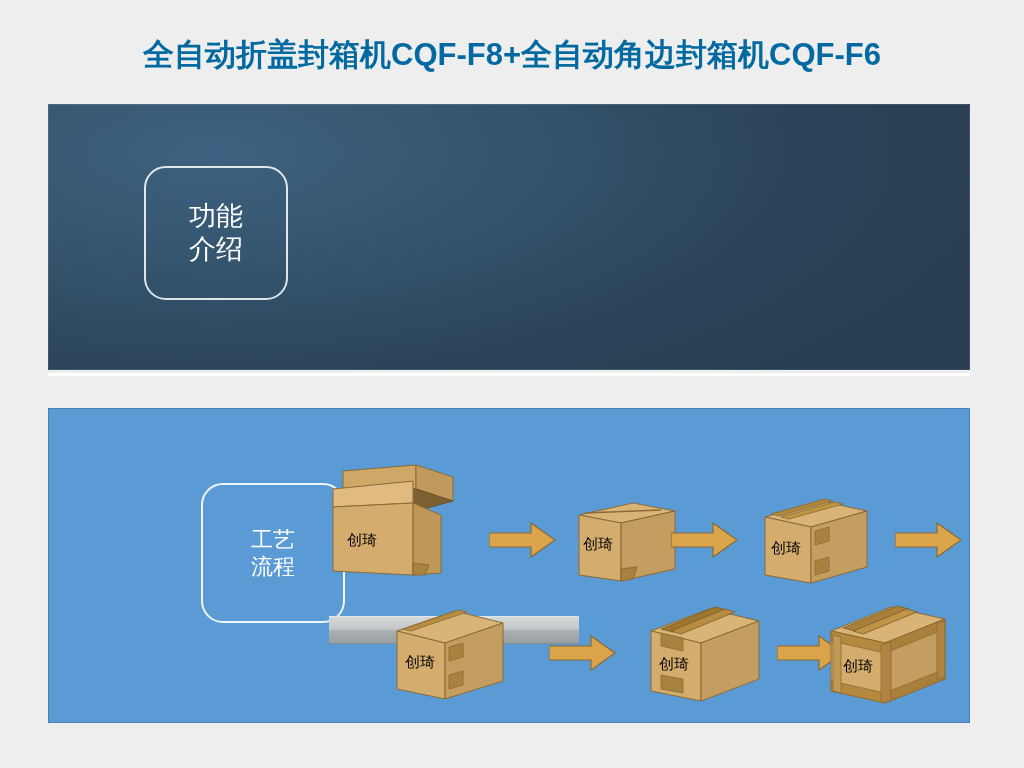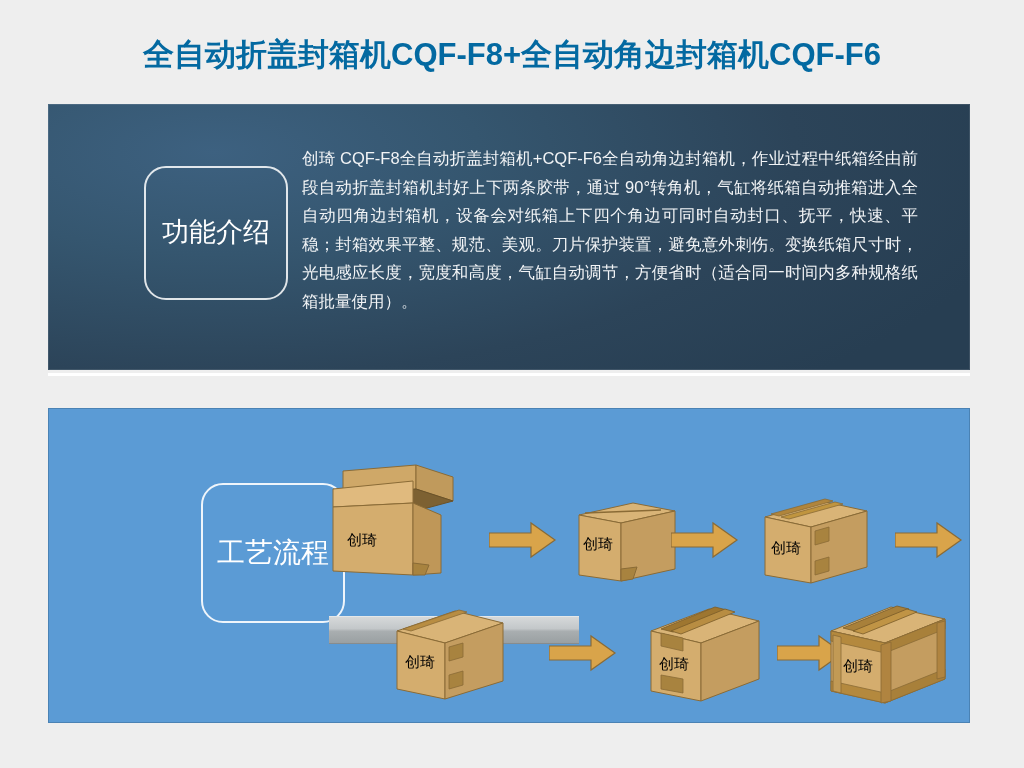--- a/index.html
+++ b/index.html
@@ -33,33 +33,33 @@
   }
   #intro-panel .bottom-rule{
     position:absolute;left:0;bottom:-6px;width:100%;height:3px;
     background:#ffffff;
   }
 
   .label-box{
     position:absolute;
     border:2px solid rgba(255,255,255,0.85);
     border-radius:22px;
-    display:flex;flex-direction:row;
+    display:flex;flex-direction:column;
     align-items:center;justify-content:center;
     color:#ffffff;
     line-height:1.24;
     text-align:center;
   }
   #intro-label{
     left:96px;top:62px;width:140px;height:130px;
     font-size:27px;
   }
   #flow-label{
     left:152px;top:74px;width:140px;height:136px;
-    font-size:28px;
+    font-size:22px;
     border-color:rgba(255,255,255,0.9);
   }
 
   #intro-body{
     position:absolute;
     left:254px;top:40px;width:616px;
     color:#f2f4f6;
     font-size:16.5px;
     line-height:28.5px;
     text-align:justify;
@@ -97,21 +97,20 @@
 
 <div id="page-title">全自动折盖封箱机CQF-F8+全自动角边封箱机CQF-F6</div>
 
 <div id="intro-panel">
 
   <div class="label-box" id="intro-label">
     <span>功能</span>
     <span>介绍</span>
   </div>
 
-  <div id="intro-body">创琦 CQF-F8全自动折盖封箱机+CQF-F6全自动角边封箱机，作业过程中纸箱经由前段自动折盖封箱机封好上下两条胶带，通过 90°转角机，气缸将纸箱自动推箱进入全自动四角边封箱机，设备会对纸箱上下四个角边可同时自动封口、抚平，快速、平稳；封箱效果平整、规范、美观。刀片保护装置，避免意外刺伤。变换纸箱尺寸时，光电感应长度，宽度和高度，气缸自动调节，方便省时（适合同一时间内多种规格纸箱批量使用）。</div>
 
   <div class="bottom-rule"></div>
 </div>
 
 <div id="flow-panel">
 
   <div class="label-box" id="flow-label">
     <span>工艺</span>
     <span>流程</span>
   </div>

